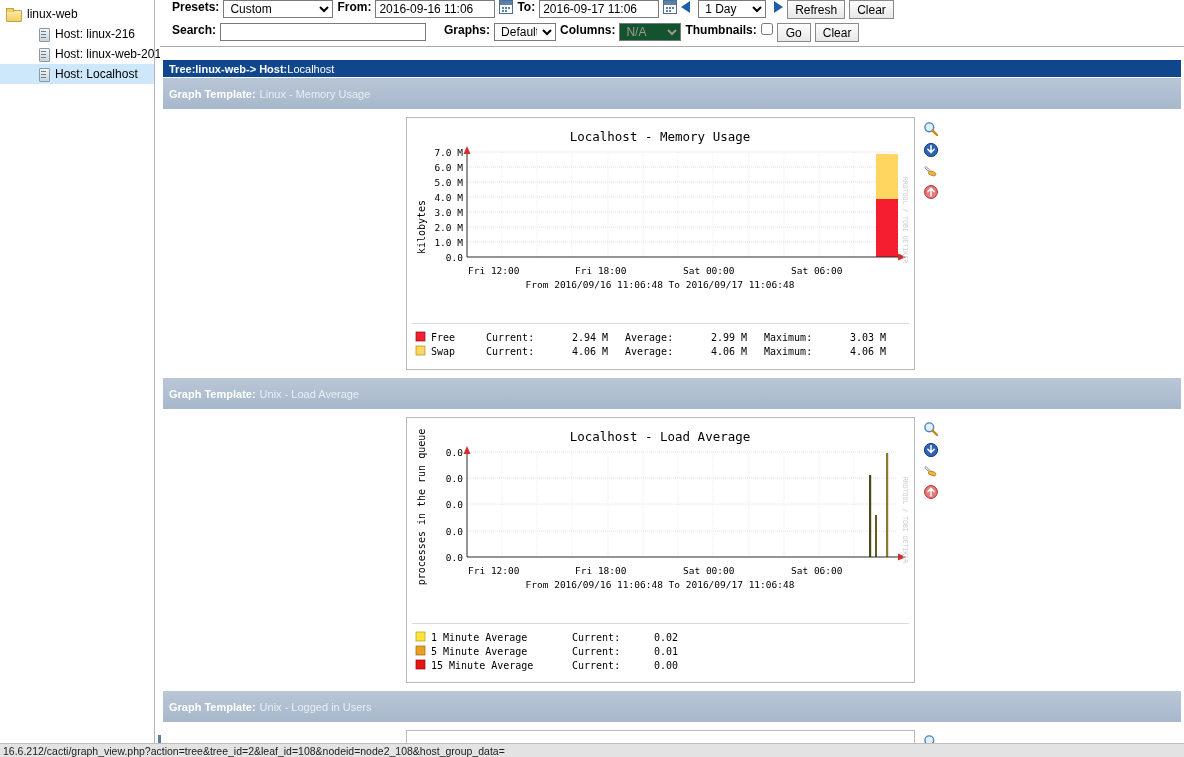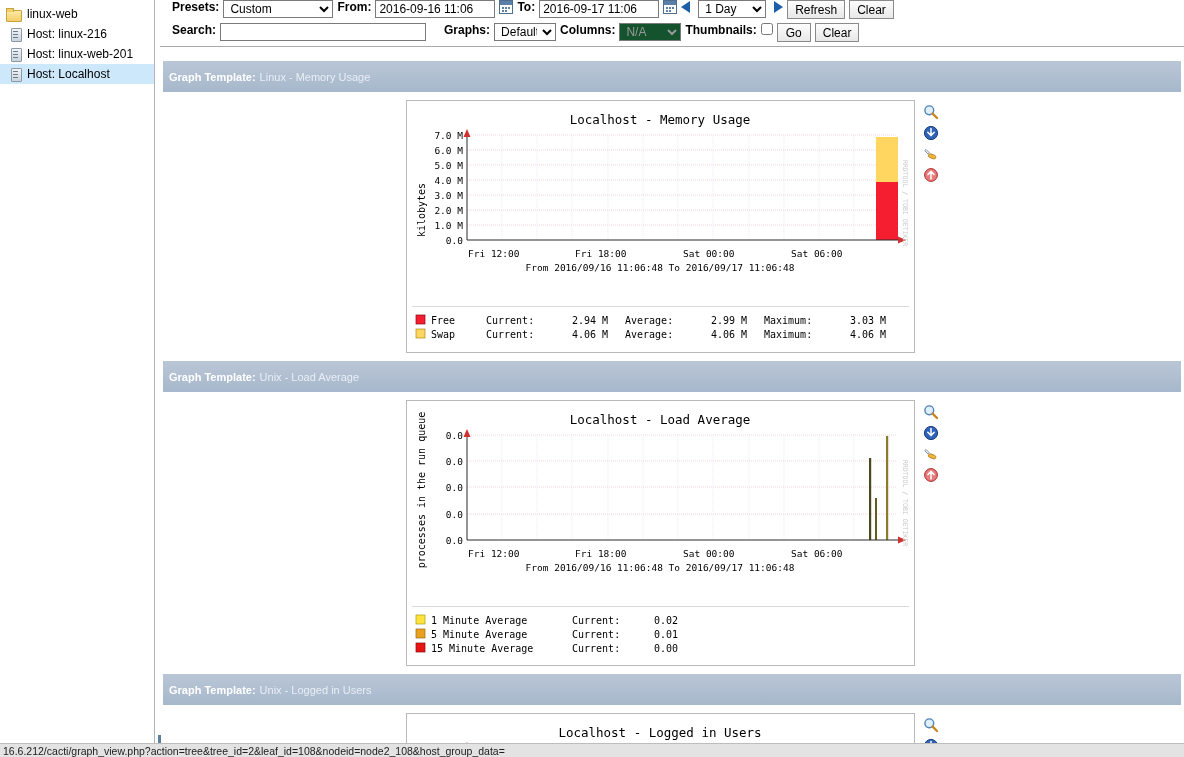--- a/index.html
+++ b/index.html
@@ -22,21 +22,21 @@
     border-right: 1px solid #b4b4b4;
     padding-top: 4px;
   }
   .tree-node {
     display: flex; align-items: center;
     height: 20px; padding-left: 6px;
     white-space: nowrap;
     font-size: 12px;
     cursor: default;
   }
-  .tree-node.child { padding-left: 10px; }
+  .tree-node.child { padding-left: 38px; }
   .tree-node.selected { background: #cce8fa; }
   .tree-label { margin-left: 6px; color: #000; }
 
   .ico-folder {
     width: 15px; height: 13px; position: relative; flex: 0 0 auto;
   }
   .ico-folder::before {
     content:""; position:absolute; left:0; top:2px;
     width:14px; height:10px;
     background: linear-gradient(#fde8a6, #f3cf6a);
@@ -302,20 +302,23 @@
         <input class="cbox" type="checkbox" style="">
         <button class="tb-btn">Go</button>
         <button class="tb-btn">Clear</button>
       </div>
     </div>
 
     <div id="showing-spacer"></div>
 
     <div style="height:4px"></div>
 
+    <div id="tree-header">
+      <b>Tree:</b><b>linux-web-&gt;</b>&nbsp;<b>Host:</b><span class="norm">Localhost</span>
+    </div>
 
     <div class="gt-header">
       <span class="gt-key">Graph Template:</span>
       <span class="gt-val">Linux - Memory Usage</span>
     </div>
     <div class="graph-block">
       <div class="graph-row">
         <div class="graph-card">
           <svg width="497" height="196" viewBox="0 0 497 196">
             <rect x="0" y="0" width="497" height="196" fill="#ffffff"></rect>

